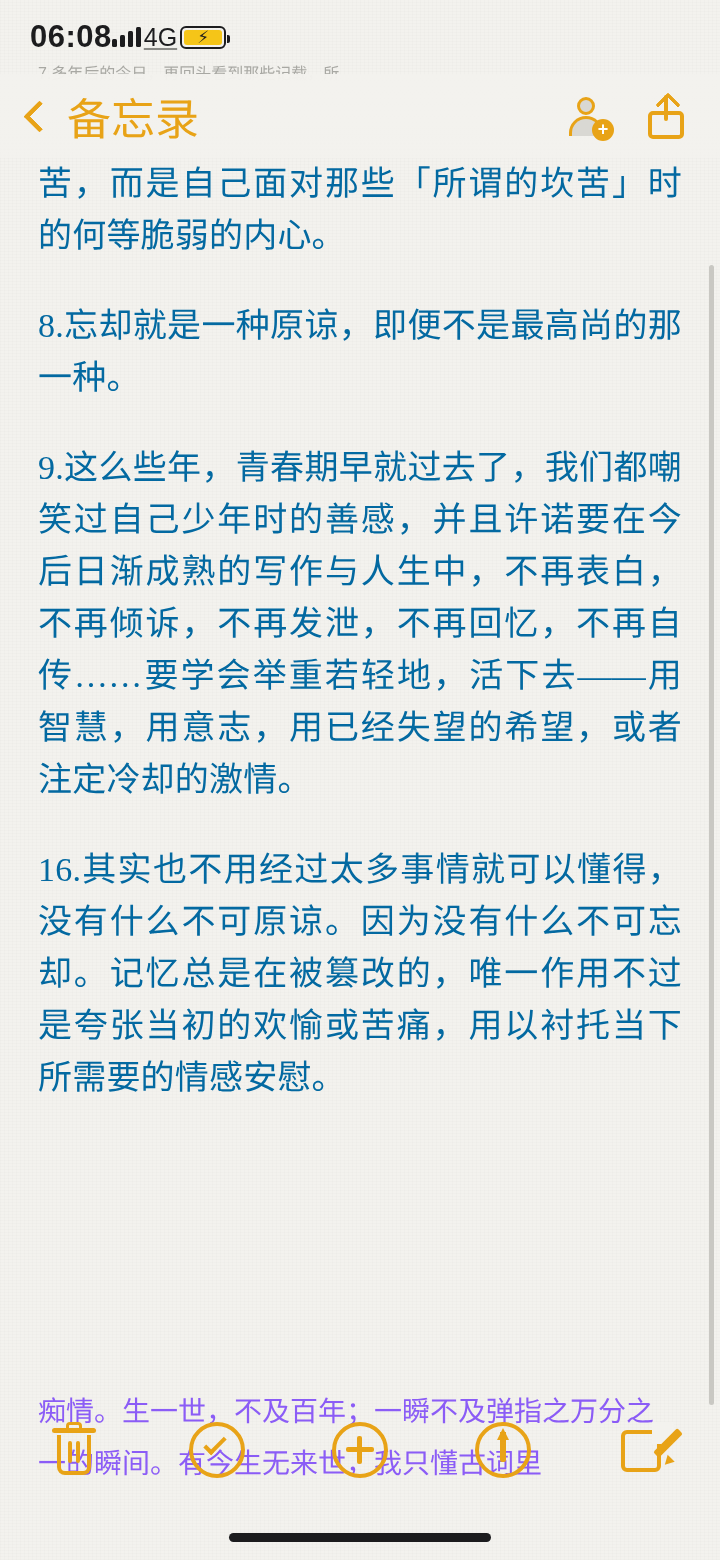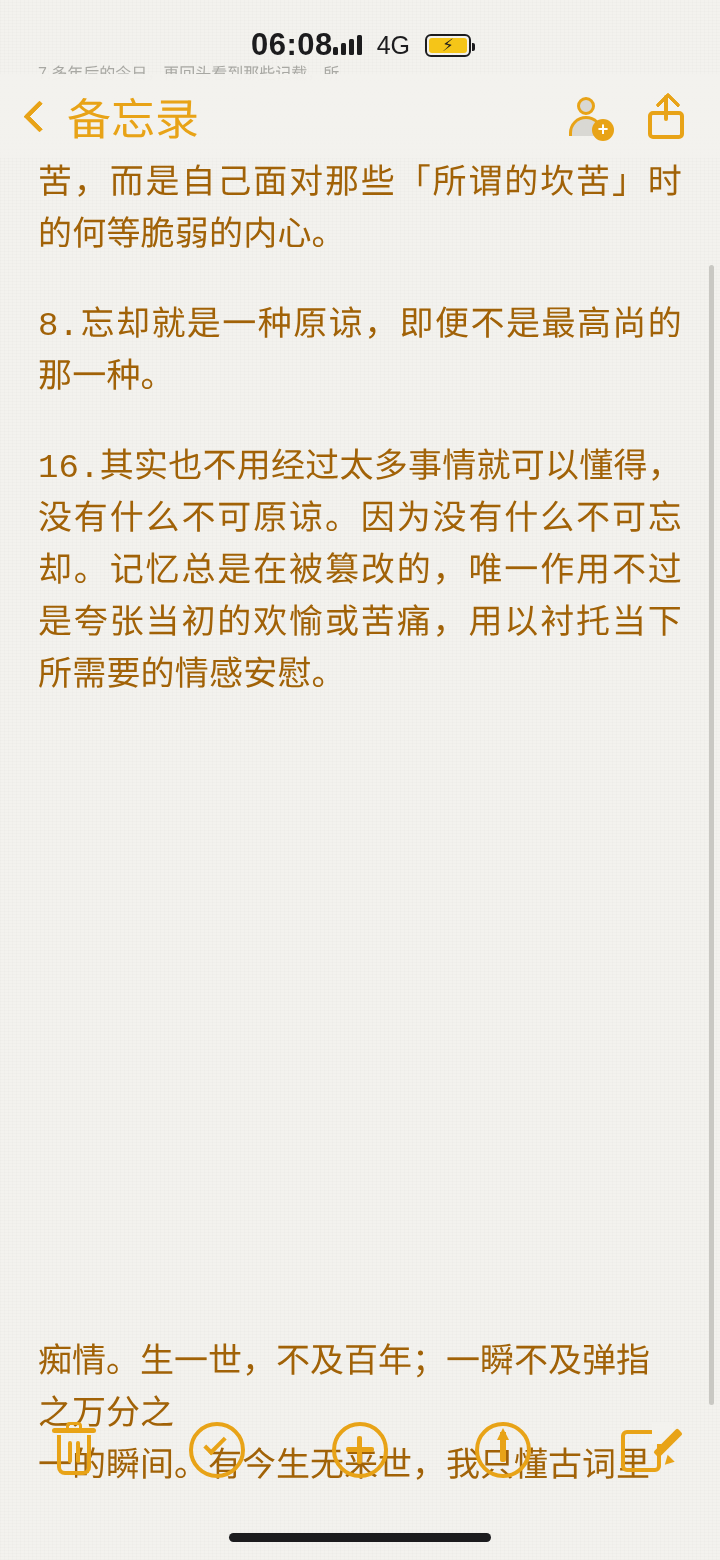--- a/index.html
+++ b/index.html
@@ -23,40 +23,41 @@
       repeating-linear-gradient(0deg, rgba(0,0,0,0.012) 0px, rgba(0,0,0,0.012) 1px, transparent 1px, transparent 3px),
       repeating-linear-gradient(90deg, rgba(0,0,0,0.010) 0px, rgba(0,0,0,0.010) 1px, transparent 1px, transparent 4px),
       #f3f2ee;
     pointer-events: none;
     z-index: 0;
   }
 
   
   .status-bar {
     position: absolute;
-    top: 8px; left: 0; right: 0;
+    top: 0; left: 0; right: 0;
     height: 74px;
     display: flex;
     align-items: center;
-    justify-content: center;
-    padding: 0 38px 0 40px;
+    justify-content: flex-start;
+    padding: 0 38px 0 30px;
     box-sizing: border-box;
     z-index: 5;
   }
   .status-time {
     font-size: 31px;
     font-weight: bold;
     color: #1c1c1e;
     letter-spacing: 0.5px;
     font-family: "Liberation Sans", sans-serif;
   }
   .status-right {
     display: flex;
     align-items: center;
-    gap: 14px;
+    gap: 2px;
+    text-decoration: underline;
   }
   .signal-bars {
     display: flex;
     align-items: flex-end;
     gap: 3px;
     height: 20px;
   }
   .signal-bars i {
     width: 5px;
     background: #1c1c1e;
@@ -211,23 +212,23 @@
     left: 11px; top: 3px;
     width: 14px; height: 14px;
     border-left: 4px solid #e8a317;
     border-top: 4px solid #e8a317;
     transform: rotate(45deg);
     border-radius: 2px;
   }
   .note-content {
     font-size: 34px;
     line-height: 52px;
-    color: #a16207;
+    color: #0369a1;
     letter-spacing: 0.2px;
-    font-family: Liberation Mono, monospace;
+    font-family: Liberation Serif, serif;
   }
   .note-para {
     margin: 4px 0 38px 0;
     text-align: justify;
   }
   .note-para.clipped-top {
     position: absolute;
     top: 60px;
     left: 38px;
     right: 38px;
@@ -409,22 +410,22 @@
     background: #1c1c1e;
     border-radius: 6px;
     z-index: 8;
   }
 
   
   .note-bottom-fade {
     position: absolute;
     left: 38px; right: 38px;
     bottom: 70px;
-    color: #a16207;
-    font-size: 34px;
+    color: #8b5cf6;
+    font-size: 28px;
     line-height: 52px;
     z-index: 1;
     pointer-events: none;
   }
 </style>
 </head>
 <body>
 
 <div class="paper-texture"></div>
 
@@ -465,20 +466,21 @@
       <span class="stem"></span>
       <span class="arrow"></span>
     </div>
   </div>
 </div>
 
 <div class="note-visible">
   <div class="note-content">
     <p class="note-para note-first-fragment">苦，而是自己面对那些「所谓的坎苦」时的何等脆弱的内心。</p>
     <p class="note-para">8.忘却就是一种原谅，即便不是最高尚的那一种。</p>
+    <p class="note-para">9.这么些年，青春期早就过去了，我们都嘲笑过自己少年时的善感，并且许诺要在今后日渐成熟的写作与人生中，不再表白，不再倾诉，不再发泄，不再回忆，不再自传……要学会举重若轻地，活下去——用智慧，用意志，用已经失望的希望，或者注定冷却的激情。</p>
     <p class="note-para">16.其实也不用经过太多事情就可以懂得，没有什么不可原谅。因为没有什么不可忘却。记忆总是在被篡改的，唯一作用不过是夸张当初的欢愉或苦痛，用以衬托当下所需要的情感安慰。</p>
 
   </div>
 </div>
 
 <div class="note-bottom-fade">
   <div>痴情。生一世，不及百年；一瞬不及弹指之万分之</div>
   <div>一的瞬间。有今生无来世，我只懂古词里</div>
 </div>
 

